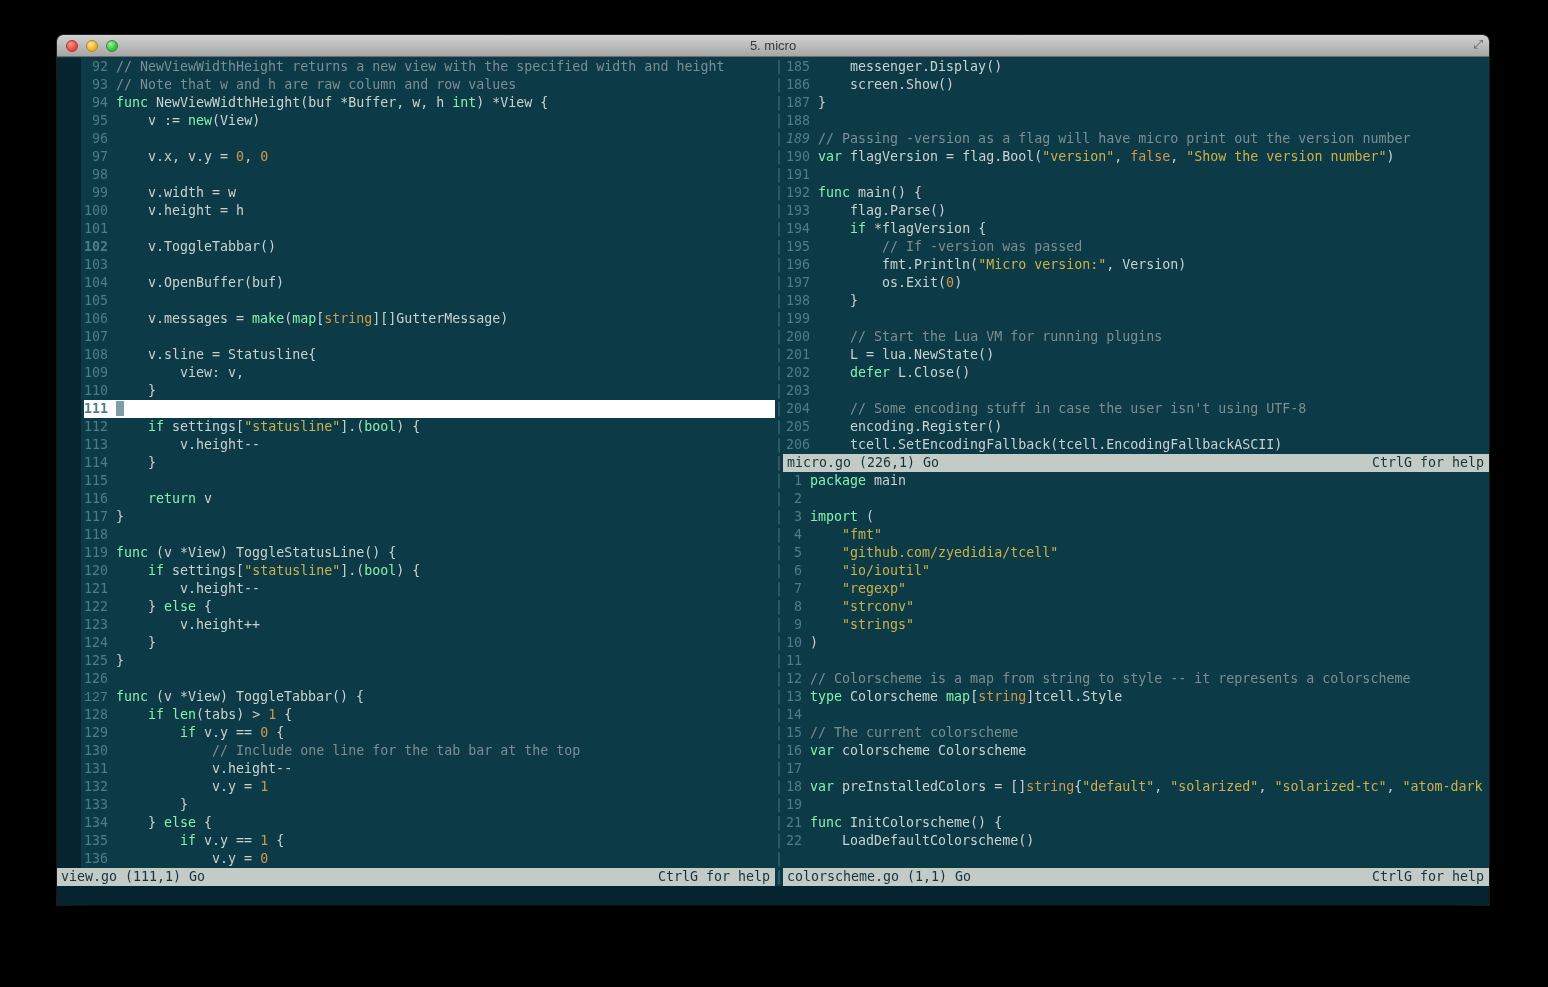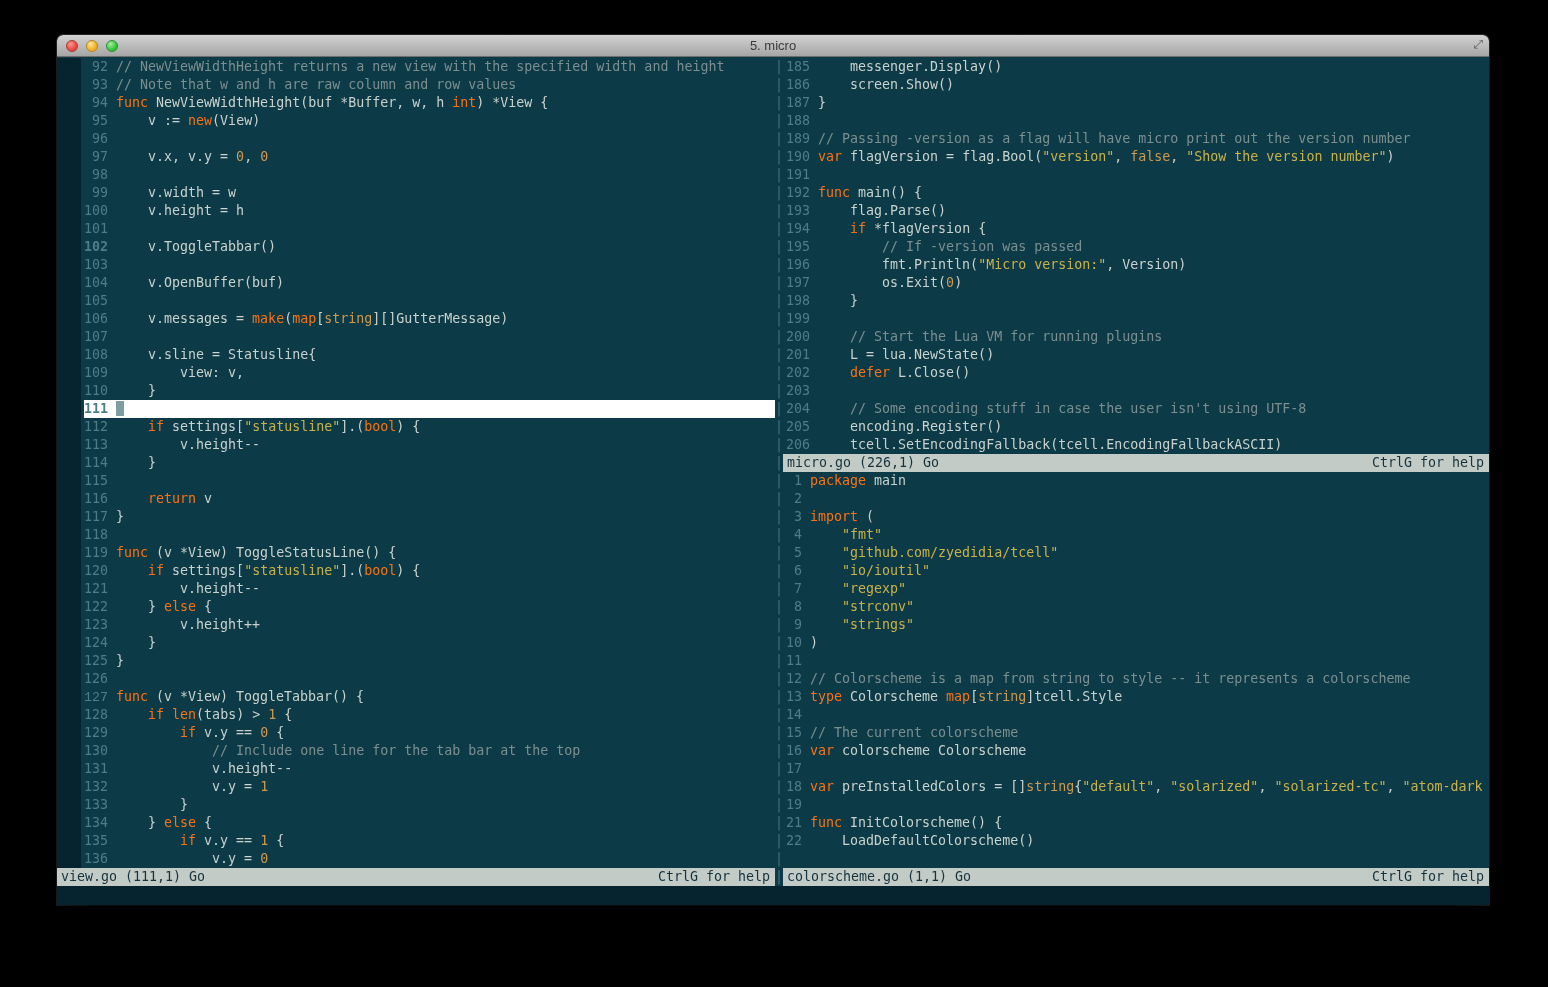--- a/index.html
+++ b/index.html
@@ -39,21 +39,21 @@
   #pane-left { height:810px;margin-left:24px; }
   #pane-tr, #pane-br { height:396px; }
 
   .line { height:18px; white-space:pre; }
   .ln { display:inline-block; text-align:right; color:#4e7d8a; margin-right:1ch; }
   .cursor-line { background:#ffffff;font-weight:bold; }
   .cursor { background:#7d9fa4; color:#7d9fa4; }
 
   .tok-p { color:#c8d2ce; }
   .tok-c { color:#7b8f90; }
-  .tok-k { color:#f97316; }
+  .tok-k { color:#86efac; }
   .tok-s { color:#c9b24a; }
   .tok-n { color:#cf9a4e; }
   .tok-t { color:#cf9a4e; }
 
   .statusline {
     height:18px; background:#c3cbc6; color:#16333c;
     display:flex; justify-content:space-between;
     padding:0 5px 0 4px; white-space:pre; overflow:hidden;
   }
   .divider {
@@ -178,21 +178,21 @@
 |
 |
 |</div>
 
       <div class="col right">
         <div class="code" id="pane-tr">
             <div class="line"><span class="ln" style="width: 3ch;">185</span><span class="tok-p">    messenger.Display()</span></div>
             <div class="line"><span class="ln" style="width: 3ch;">186</span><span class="tok-p">    screen.Show()</span></div>
             <div class="line"><span class="ln" style="width: 3ch;">187</span><span class="tok-p">}</span></div>
             <div class="line"><span class="ln" style="width: 3ch;">188</span></div>
-            <div class="line"><span class="ln" style="width: 3ch;">189</span><span class="tok-c">// Passing -version as a flag will have micro print out the version number</span></div>
+            <div class="line"><span class="ln" style="width: 3ch; font-style: italic;">189</span><span class="tok-c">// Passing -version as a flag will have micro print out the version number</span></div>
             <div class="line"><span class="ln" style="width: 3ch;">190</span><span class="tok-k">var</span><span class="tok-p"> flagVersion = flag.Bool(</span><span class="tok-s">"version"</span><span class="tok-p">, </span><span class="tok-n">false</span><span class="tok-p">, </span><span class="tok-s">"Show the version number"</span><span class="tok-p">)</span></div>
             <div class="line"><span class="ln" style="width: 3ch;">191</span></div>
             <div class="line"><span class="ln" style="width: 3ch;">192</span><span class="tok-k">func</span><span class="tok-p"> main() {</span></div>
             <div class="line"><span class="ln" style="width: 3ch;">193</span><span class="tok-p">    flag.Parse()</span></div>
             <div class="line"><span class="ln" style="width: 3ch;">194</span><span class="tok-p">    </span><span class="tok-k">if</span><span class="tok-p"> *flagVersion {</span></div>
             <div class="line"><span class="ln" style="width: 3ch;">195</span><span class="tok-p">        </span><span class="tok-c">// If -version was passed</span></div>
             <div class="line"><span class="ln" style="width: 3ch;">196</span><span class="tok-p">        fmt.Println(</span><span class="tok-s">"Micro version:"</span><span class="tok-p">, Version)</span></div>
             <div class="line"><span class="ln" style="width: 3ch;">197</span><span class="tok-p">        os.Exit(</span><span class="tok-n">0</span><span class="tok-p">)</span></div>
             <div class="line"><span class="ln" style="width: 3ch;">198</span><span class="tok-p">    }</span></div>
             <div class="line"><span class="ln" style="width: 3ch;">199</span></div>

